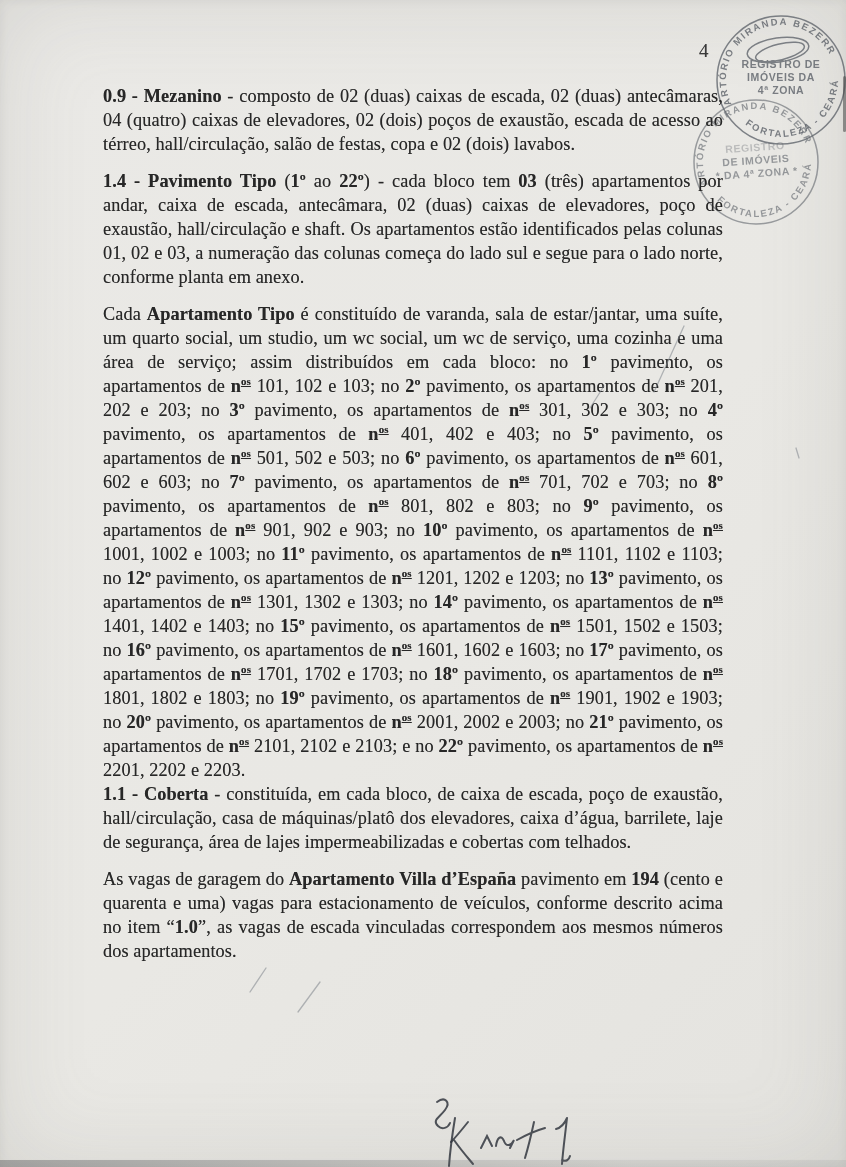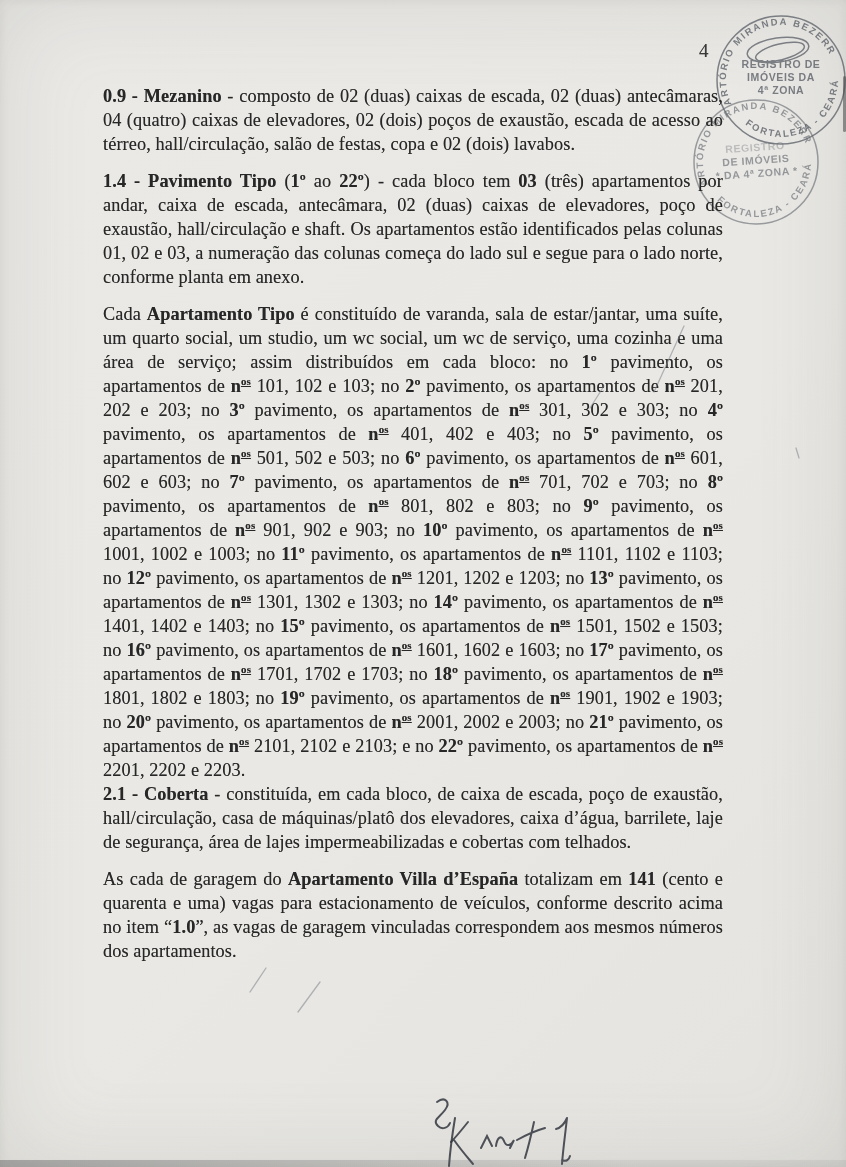--- a/index.html
+++ b/index.html
@@ -88,22 +88,22 @@
         <ellipse cx="122" cy="46" rx="31" ry="12" transform="rotate(-8 122 46)"></ellipse>
         <ellipse cx="124" cy="48" rx="25" ry="8" transform="rotate(-14 124 48)"></ellipse>
       </g>
     </g>
   </svg>
 
   <div class="doc">
       <p><span class="b">0.9 - Mezanino</span><span> - composto de 02 (duas) caixas de escada, 02 (duas) antecâmaras, 04 (quatro) caixas de elevadores, 02 (dois) poços de exaustão, escada de acesso ao térreo, hall/circulação, salão de festas, copa e 02 (dois) lavabos.</span></p>
       <p><span class="b">1.4 - Pavimento Tipo</span><span> (</span><span class="b">1º</span><span> ao </span><span class="b">22º</span><span>) - cada bloco tem </span><span class="b">03</span><span> (três) apartamentos por andar, caixa de escada, antecâmara, 02 (duas) caixas de elevadores, poço de exaustão, hall/circulação e shaft. Os apartamentos estão identificados pelas colunas 01, 02 e 03, a numeração das colunas começa do lado sul e segue para o lado norte, conforme planta em anexo.</span></p>
       <p><span>Cada </span><span class="b">Apartamento Tipo</span><span> é constituído de varanda, sala de estar/jantar, uma suíte, um quarto social, um studio, um wc social, um wc de serviço, uma cozinha e uma área de serviço; assim distribuídos em cada bloco: no </span><span class="b">1º</span><span> pavimento, os apartamentos de </span><span class="b">n</span><span class="b sup u">os</span><span> 101, 102 e 103; no </span><span class="b">2º</span><span> pavimento, os apartamentos de </span><span class="b">n</span><span class="b sup u">os</span><span> 201, 202 e 203; no </span><span class="b">3º</span><span> pavimento, os apartamentos de </span><span class="b">n</span><span class="b sup u">os</span><span> 301, 302 e 303; no </span><span class="b">4º</span><span> pavimento, os apartamentos de </span><span class="b">n</span><span class="b sup u">os</span><span> 401, 402 e 403; no </span><span class="b">5º</span><span> pavimento, os apartamentos de </span><span class="b">n</span><span class="b sup u">os</span><span> 501, 502 e 503; no </span><span class="b">6º</span><span> pavimento, os apartamentos de </span><span class="b">n</span><span class="b sup u">os</span><span> 601, 602 e 603; no </span><span class="b">7º</span><span> pavimento, os apartamentos de </span><span class="b">n</span><span class="b sup u">os</span><span> 701, 702 e 703; no </span><span class="b">8º</span><span> pavimento, os apartamentos de </span><span class="b">n</span><span class="b sup u">os</span><span> 801, 802 e 803; no </span><span class="b">9º</span><span> pavimento, os apartamentos de </span><span class="b">n</span><span class="b sup u">os</span><span> 901, 902 e 903; no </span><span class="b">10º</span><span> pavimento, os apartamentos de </span><span class="b">n</span><span class="b sup u">os</span><span> 1001, 1002 e 1003; no </span><span class="b">11º</span><span> pavimento, os apartamentos de </span><span class="b">n</span><span class="b sup u">os</span><span> 1101, 1102 e 1103; no </span><span class="b">12º</span><span> pavimento, os apartamentos de </span><span class="b">n</span><span class="b sup u">os</span><span> 1201, 1202 e 1203; no </span><span class="b">13º</span><span> pavimento, os apartamentos de </span><span class="b">n</span><span class="b sup u">os</span><span> 1301, 1302 e 1303; no </span><span class="b">14º</span><span> pavimento, os apartamentos de </span><span class="b">n</span><span class="b sup u">os</span><span> 1401, 1402 e 1403; no </span><span class="b">15º</span><span> pavimento, os apartamentos de </span><span class="b">n</span><span class="b sup u">os</span><span> 1501, 1502 e 1503; no </span><span class="b">16º</span><span> pavimento, os apartamentos de </span><span class="b">n</span><span class="b sup u">os</span><span> 1601, 1602 e 1603; no </span><span class="b">17º</span><span> pavimento, os apartamentos de </span><span class="b">n</span><span class="b sup u">os</span><span> 1701, 1702 e 1703; no </span><span class="b">18º</span><span> pavimento, os apartamentos de </span><span class="b">n</span><span class="b sup u">os</span><span> 1801, 1802 e 1803; no </span><span class="b">19º</span><span> pavimento, os apartamentos de </span><span class="b">n</span><span class="b sup u">os</span><span> 1901, 1902 e 1903; no </span><span class="b">20º</span><span> pavimento, os apartamentos de </span><span class="b">n</span><span class="b sup u">os</span><span> 2001, 2002 e 2003; no </span><span class="b">21º</span><span> pavimento, os apartamentos de </span><span class="b">n</span><span class="b sup u">os</span><span> 2101, 2102 e 2103; e no </span><span class="b">22º</span><span> pavimento, os apartamentos de </span><span class="b">n</span><span class="b sup u">os</span><span> 2201, 2202 e 2203.</span></p>
-      <p><span class="b">2.1 - Coberta</span><span> - constituída, em cada bloco, de caixa de escada, poço de exaustão, hall/circulação, casa de máquinas/platô dos elevadores, caixa d’água, barrilete, laje de segurança, área de lajes impermeabilizadas e cobertas com telhados.</span></p>
-      <p><span>As cada de garagem do </span><span class="b">Apartamento Villa d’España</span><span> totalizam em </span><span class="b">141</span><span> (cento e quarenta e uma) vagas para estacionamento de veículos, conforme descrito acima no item “</span><span class="b">1.0</span><span>”, as vagas de garagem vinculadas correspondem aos mesmos números dos apartamentos.</span></p>
+      <p><span class="b">1.1 - Coberta</span><span> - constituída, em cada bloco, de caixa de escada, poço de exaustão, hall/circulação, casa de máquinas/platô dos elevadores, caixa d’água, barrilete, laje de segurança, área de lajes impermeabilizadas e cobertas com telhados.</span></p>
+      <p><span>As vagas de garagem do </span><span class="b">Apartamento Villa d’España</span><span> pavimento em </span><span class="b">194</span><span> (cento e quarenta e uma) vagas para estacionamento de veículos, conforme descrito acima no item “</span><span class="b">1.0</span><span>”, as vagas de escada vinculadas correspondem aos mesmos números dos apartamentos.</span></p>
     </div>
 
   <svg class="marks" width="846" height="1167" viewBox="0 0 846 1167">
 
     <path class="pen" d="M437 1102 c8,-6 14,0 8,8 c-6,8 -13,10 -7,16 c4,4 10,2 12,-3"></path>
 
     <path class="pen" d="M455 1118 C452 1136 450 1152 449 1166"></path>
     <path class="pen" d="M468 1122 C460 1132 455 1138 451 1142 M454 1140 C461 1150 468 1158 473 1164"></path>
 
     <path class="pen" d="M481 1148 l6 -12 l5 10 M496 1146 c1,-8 5,-12 8,-5 c2,6 7,5 10,-1 l-4 8"></path>

